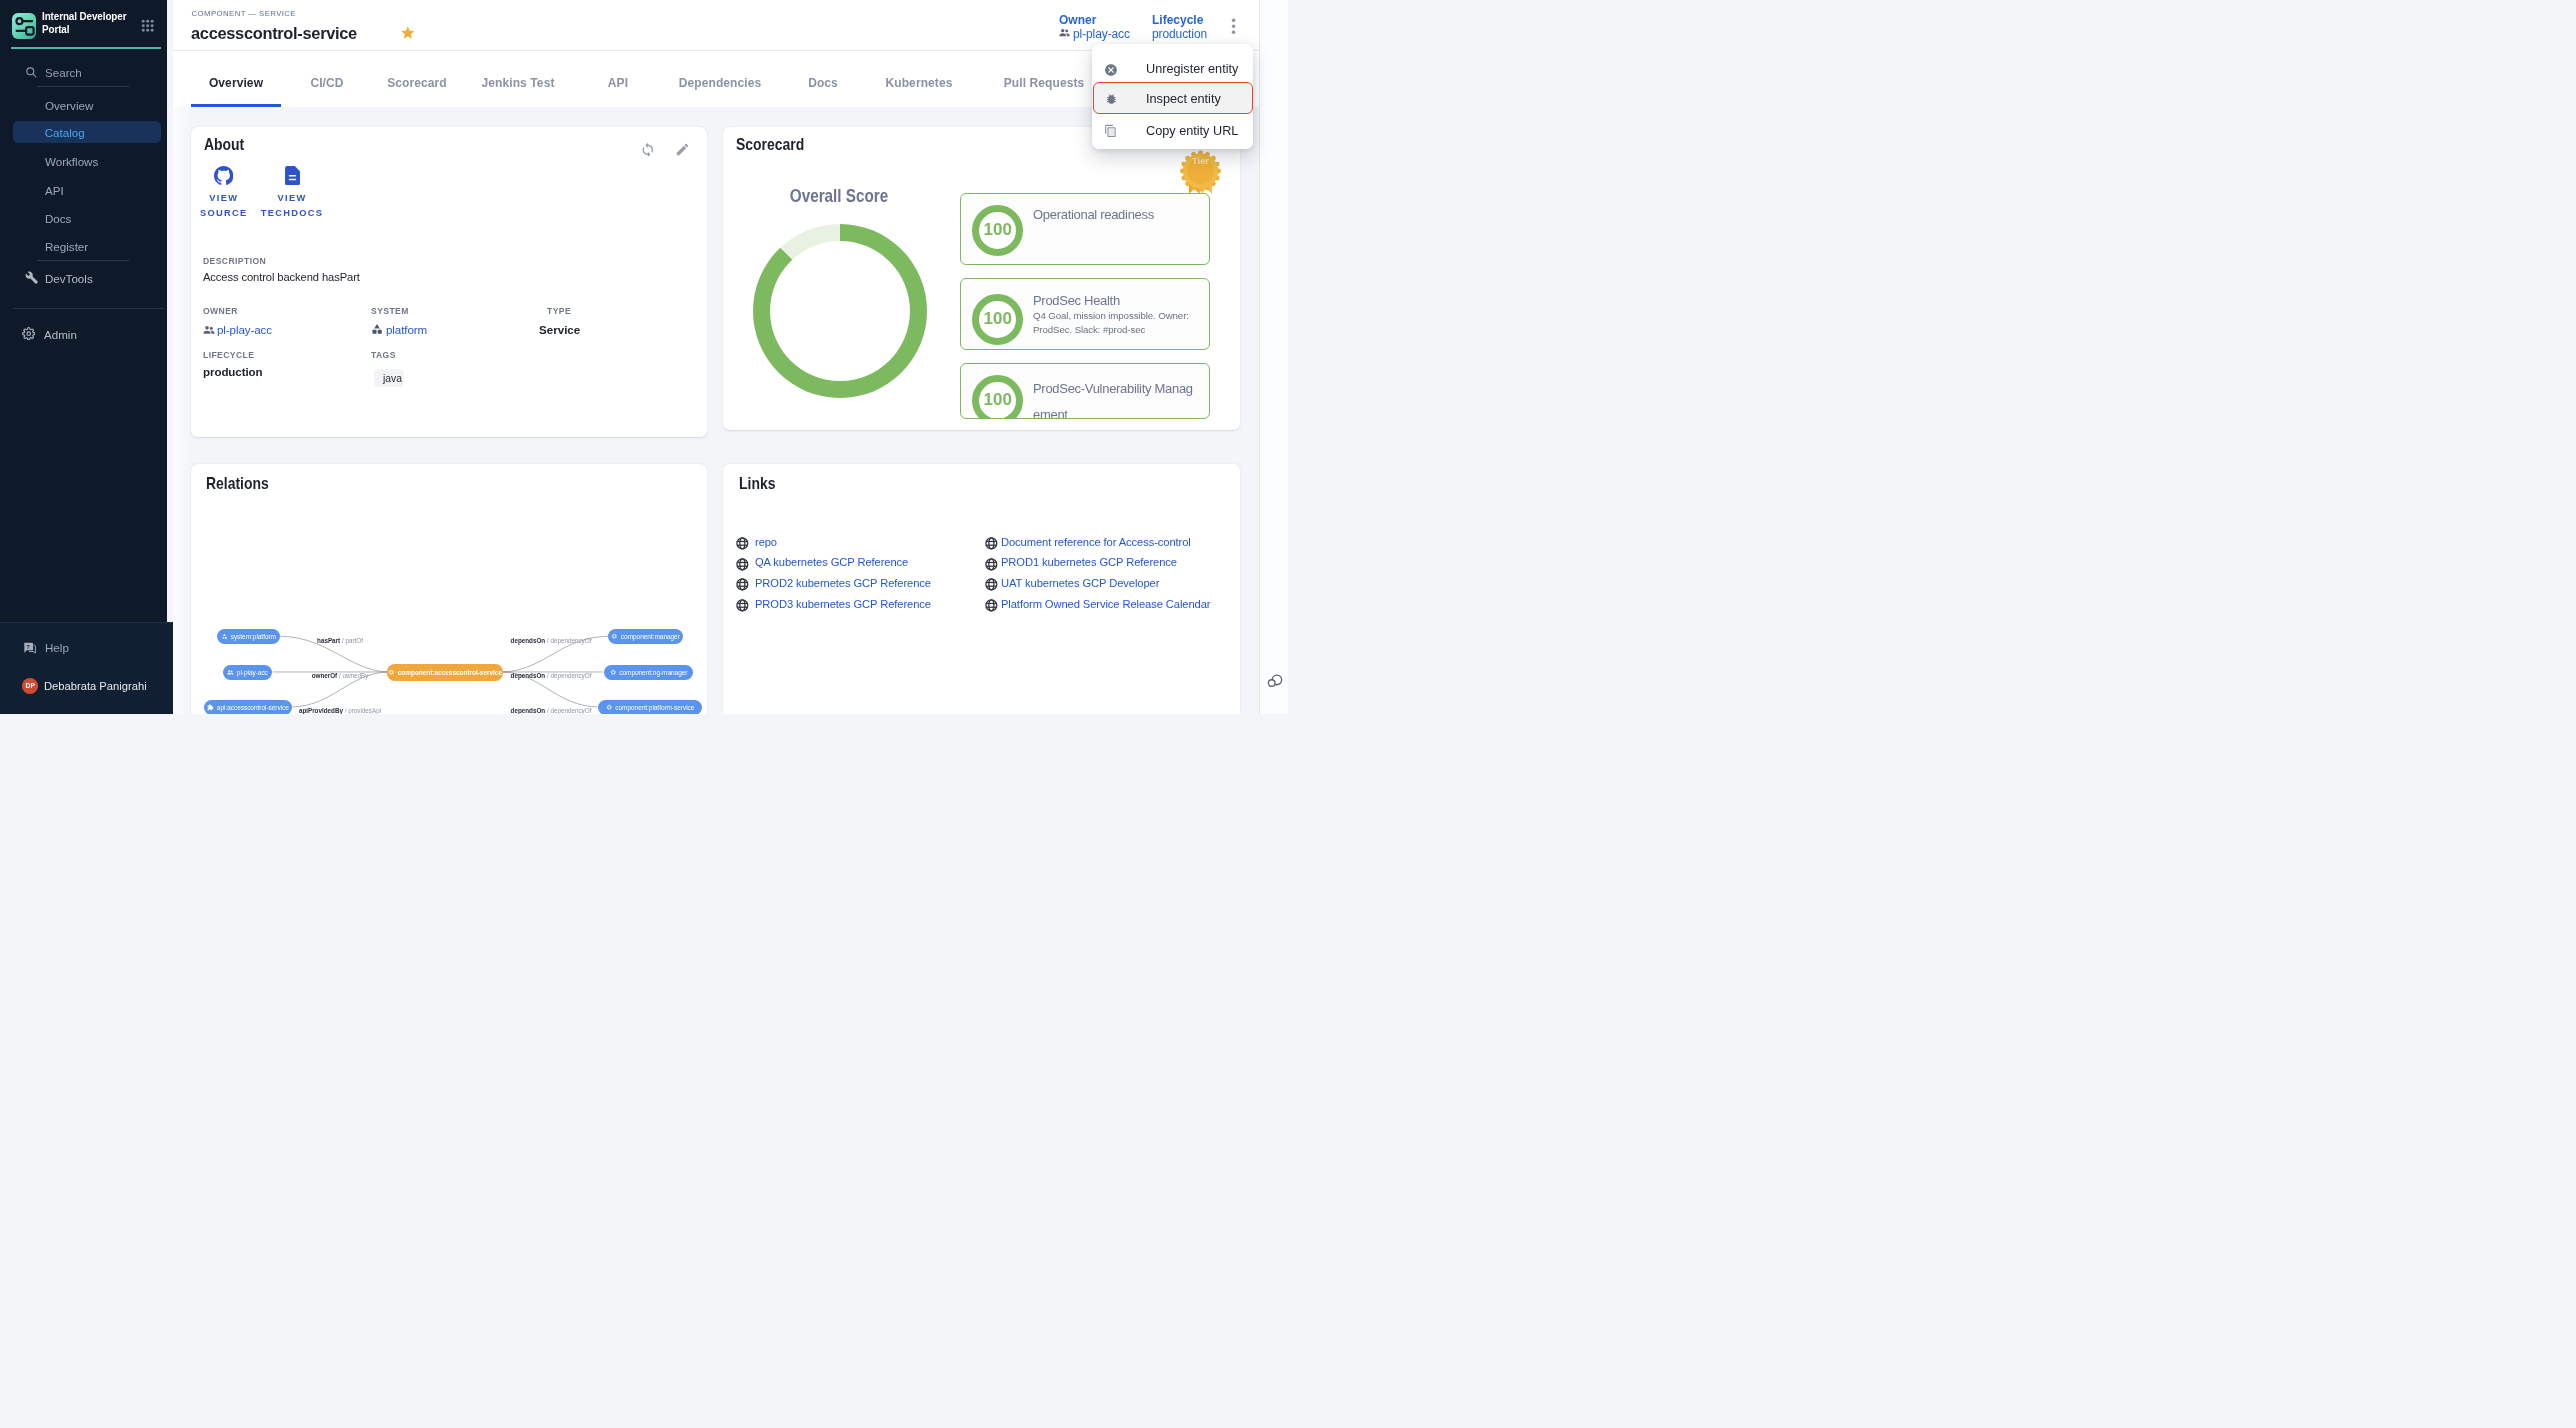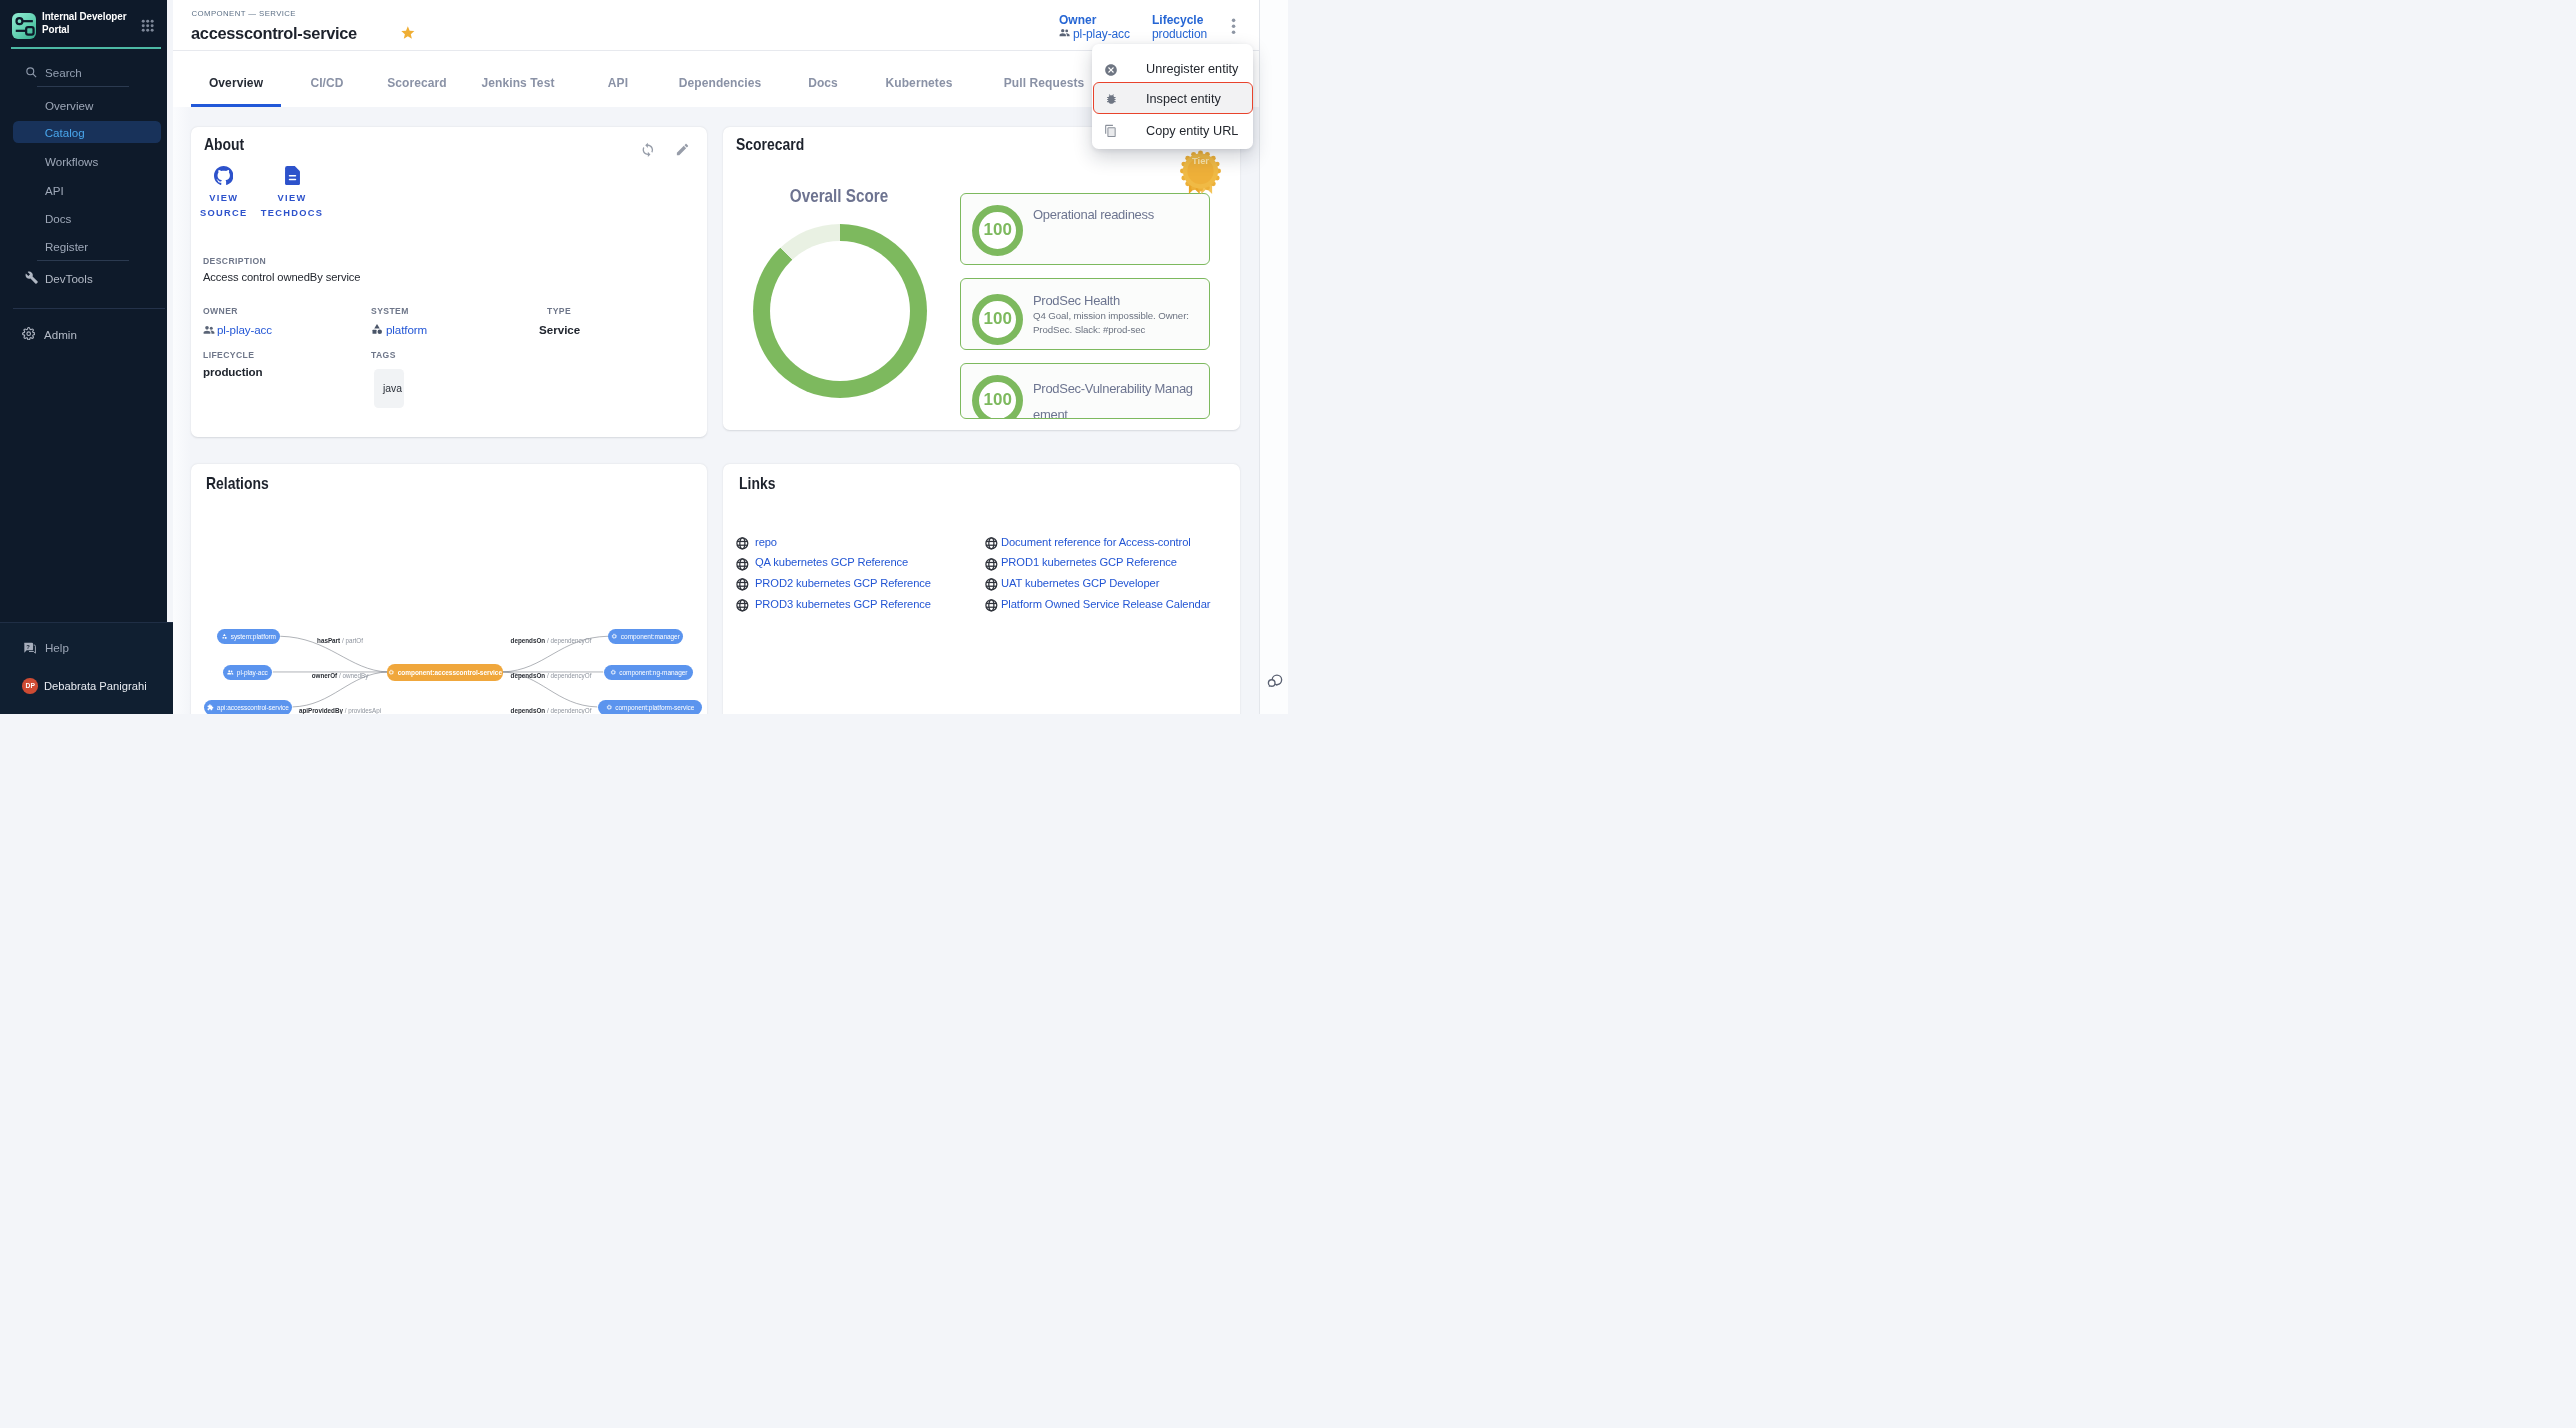--- a/index.html
+++ b/index.html
@@ -171,42 +171,42 @@
           <path d="M8 0C3.58 0 0 3.58 0 8c0 3.54 2.29 6.53 5.47 7.59.4.07.55-.17.55-.38 0-.19-.01-.82-.01-1.49-2.01.37-2.53-.49-2.69-.94-.09-.23-.48-.94-.82-1.13-.28-.15-.68-.52-.01-.53.63-.01 1.08.58 1.23.82.72 1.21 1.87.87 2.33.66.07-.52.28-.87.51-1.07-1.78-.2-3.64-.89-3.64-3.95 0-.87.31-1.59.82-2.15-.08-.2-.36-1.02.08-2.12 0 0 .67-.21 2.2.82.64-.18 1.32-.27 2-.27s1.36.09 2 .27c1.53-1.04 2.2-.82 2.2-.82.44 1.1.16 1.92.08 2.12.51.56.82 1.27.82 2.15 0 3.07-1.87 3.75-3.65 3.95.29.25.54.73.54 1.48 0 1.07-.01 1.93-.01 2.2 0 .21.15.46.55.38A8.01 8.01 0 0 0 16 8c0-4.42-3.58-8-8-8z"></path>
         </svg>
       <div class="abs" style="width:67px;text-align:center;left:-0.7px;top:64px;font-size:9.3px;font-weight:bold;letter-spacing:1.3px;color:#2d52cb;line-height:15px;">VIEW<br>SOURCE</div>
       <svg class="abs" style="left:94px;top:39px" width="15" height="19.4" viewBox="0 0 20 26" fill="#2d52cb">
           <path d="M3 0h10l7 7v16a3 3 0 0 1-3 3H3a3 3 0 0 1-3-3V3a3 3 0 0 1 3-3z"></path>
           <rect x="5" y="12" width="10" height="2.2" rx="1" fill="#fff"></rect>
           <rect x="5" y="17" width="10" height="2.2" rx="1" fill="#fff"></rect>
         </svg>
       <div class="abs" style="width:82px;text-align:center;left:60px;top:64px;font-size:9.3px;font-weight:bold;letter-spacing:1.3px;color:#2d52cb;line-height:15px;">VIEW<br>TECHDOCS</div>
       <div class="abs" style="left:12px;top:129px;font-size:8.6px;font-weight:bold;letter-spacing:0.4px;color:#6e7689;">DESCRIPTION</div>
-      <div class="abs" style="left:12px;top:144px;font-size:11.2px;color:#23272f;letter-spacing:-0.1px;">Access control ownedBy service</div>
+      <div class="abs" style="left:12px;top:144px;font-size:11.2px;color:#23272f;letter-spacing:-0.1px;">Access control backend hasPart</div>
       <div class="abs" style="left:12px;top:179px;font-size:8.6px;font-weight:bold;letter-spacing:0.4px;color:#6e7689;">OWNER</div>
       <div class="abs" style="left:180px;top:179px;font-size:8.6px;font-weight:bold;letter-spacing:0.4px;color:#6e7689;">SYSTEM</div>
       <div class="abs" style="left:348px;top:179px;font-size:8.6px;font-weight:bold;letter-spacing:0.4px;color:#6e7689;margin-left:8px;">TYPE</div>
       <svg class="abs" style="left:12px;top:198px" width="12" height="9.7" viewBox="0 0 24 16" fill="#5a6476">
           <circle cx="8" cy="4" r="3.6"></circle>
           <path d="M8 9.6c-3.3 0-6.8 1.6-6.8 3.6V16h13.6v-2.8c0-2-3.5-3.6-6.8-3.6z"></path>
           <circle cx="16.5" cy="4.6" r="3"></circle>
           <path d="M16.5 9.4c-.6 0-1.2.1-1.8.2 1.3.9 2.1 2 2.1 3.6V16h6v-2.5c0-1.8-3.2-4.1-6.3-4.1z"></path>
         </svg>
       <div class="abs" style="left:26px;top:196px;font-size:11.6px;color:#2457d6;letter-spacing:-0.1px;">pl-play-acc</div>
       <svg class="abs" style="left:180px;top:196px" width="12" height="12" viewBox="0 0 24 24" fill="#4a5568">
           <path d="M12 2l5.5 9h-11z"></path>
           <circle cx="17.5" cy="17.5" r="4.5"></circle>
           <rect x="3" y="13.5" width="8" height="8" rx="1"></rect>
         </svg>
       <div class="abs" style="left:195px;top:196px;font-size:11.6px;color:#2457d6;letter-spacing:-0.1px;">platform</div>
       <div class="abs" style="left:348px;top:196px;font-size:11.6px;font-weight:bold;color:#21262f;">Service</div>
       <div class="abs" style="left:12px;top:223px;font-size:8.6px;font-weight:bold;letter-spacing:0.4px;color:#6e7689;">LIFECYCLE</div>
       <div class="abs" style="left:12px;top:238px;font-size:11.6px;font-weight:bold;color:#21262f;letter-spacing:-0.1px;">production</div>
       <div class="abs" style="left:180px;top:223px;font-size:8.6px;font-weight:bold;letter-spacing:0.4px;color:#6e7689;">TAGS</div>
-      <div class="abs" style="left:183px;top:242px;width:30px;height:39px;border-radius:4.5px;background:#f1f3f5;display:flex;align-items:center;justify-content:center;font-size:10.4px;color:#2a2f38;padding-left:7px;">java</div>
+      <div class="abs" style="left:183px;top:242px;width:30px;height:18px;border-radius:4.5px;background:#f1f3f5;display:flex;align-items:center;justify-content:center;font-size:10.4px;color:#2a2f38;padding-left:7px;">java</div>
     </div>
 
     <div class="card" id="scorecard" style="left:550px;top:20px;width:517px;height:303px;">
       <div class="ctitle" style="position:absolute;left:12.7px;top:8.2px;">Scorecard</div>
       <div class="abs" style="left:18.6px;top:58px;width:194px;text-align:center;font-size:18.6px;font-weight:bold;color:#6d7390;transform:scaleX(0.82);">Overall Score</div>
       <div class="abs" style="left:30px;top:97px;width:174px;height:174px;border-radius:50%;background:conic-gradient(#7db95e 0 316.8deg,#e9f1e3 316.8deg 360deg);"></div>
       <div class="abs" style="left:47px;top:114px;width:140px;height:140px;border-radius:50%;background:#fff;"></div>
       <div class="gbox" style="top:66px;height:72px;">
         <div class="gcirc" style="top:10.8px;">100</div>
         <div class="gbt" style="top:12.7px;">Operational readiness</div>

